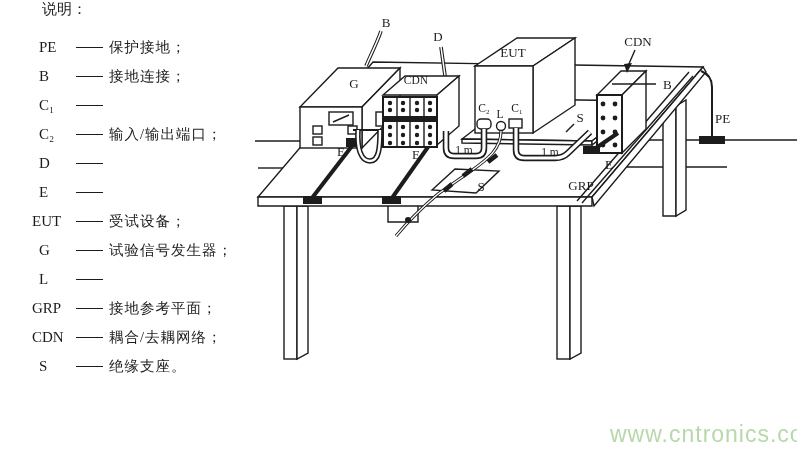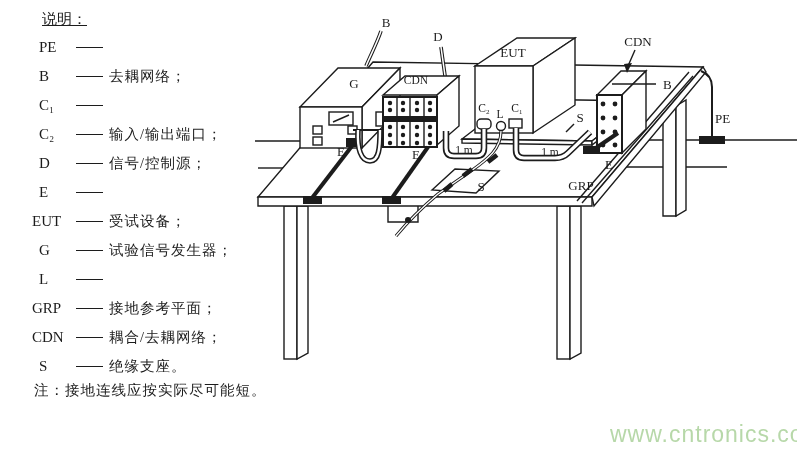--- a/index.html
+++ b/index.html
@@ -1,19 +1,19 @@
 <!DOCTYPE html>
 <html><head>
 <meta charset="utf-8">
 <style>
   html,body{margin:0;padding:0;background:#fff;}
   .stage{position:relative;width:797px;height:460px;background:#fff;overflow:hidden;
          font-family:"Liberation Serif","DejaVu Serif",serif;color:#1c1c1c;}
   .diagram-svg{position:absolute;left:0;top:0;}
-  .legend-heading{position:absolute;left:42px;top:10px;font-size:15px;text-decoration:underline;}
+  .legend-heading{position:absolute;left:42px;top:0;font-size:15px;}
   .legend{position:absolute;left:32px;top:33px;}
   .legend-row{display:flex;align-items:center;height:29px;white-space:nowrap;}
   .legend-sym{width:44px;font-size:15px;flex:0 0 44px;}
   .legend-sym.short{padding-left:7px;box-sizing:border-box;}
   .legend-dash{width:27px;border-top:1.7px solid #1c1c1c;margin-right:6px;flex:0 0 27px;}
   .legend-desc{font-size:14.5px;letter-spacing:1px;}
   .legend-note{position:absolute;left:34px;top:381px;font-size:14.5px;letter-spacing:1px;}
   .watermark{position:absolute;left:610px;top:421px;font-size:23px;
              font-family:"Liberation Sans","DejaVu Sans",sans-serif;letter-spacing:1px;}
   svg text{font-family:"Liberation Serif","DejaVu Serif",serif;fill:#1c1c1c;}
@@ -214,39 +214,39 @@
       <text class="lbl" x="609" y="169" text-anchor="middle">E</text>
     </g>
   </svg>
 
   <div class="legend-heading">说明：</div>
 
   <div class="legend">
     <div class="legend-row">
       <span class="legend-sym short">PE</span>
       <span class="legend-dash"></span>
+      <span class="legend-desc">保护接地；</span>
     </div>
     <div class="legend-row">
       <span class="legend-sym short">B</span>
       <span class="legend-dash"></span>
-      <span class="legend-desc">去耦网络；</span>
+      <span class="legend-desc">接地连接；</span>
     </div>
     <div class="legend-row">
       <span class="legend-sym short">C₁</span>
       <span class="legend-dash"></span>
     </div>
     <div class="legend-row">
       <span class="legend-sym short">C₂</span>
       <span class="legend-dash"></span>
       <span class="legend-desc">输入/输出端口；</span>
     </div>
     <div class="legend-row">
       <span class="legend-sym short">D</span>
       <span class="legend-dash"></span>
-      <span class="legend-desc">信号/控制源；</span>
     </div>
     <div class="legend-row">
       <span class="legend-sym short">E</span>
       <span class="legend-dash"></span>
     </div>
     <div class="legend-row">
       <span class="legend-sym">EUT</span>
       <span class="legend-dash"></span>
       <span class="legend-desc">受试设备；</span>
     </div>
@@ -269,16 +269,15 @@
       <span class="legend-dash"></span>
       <span class="legend-desc">耦合/去耦网络；</span>
     </div>
     <div class="legend-row">
       <span class="legend-sym short">S</span>
       <span class="legend-dash"></span>
       <span class="legend-desc">绝缘支座。</span>
     </div>
   </div>
 
-  <div class="legend-note">注：接地连线应按实际尽可能短。</div>
 
   <div class="watermark" style="color: rgb(183, 216, 169);">www.cntronics.com</div>
 </div>
 
 </body></html>

